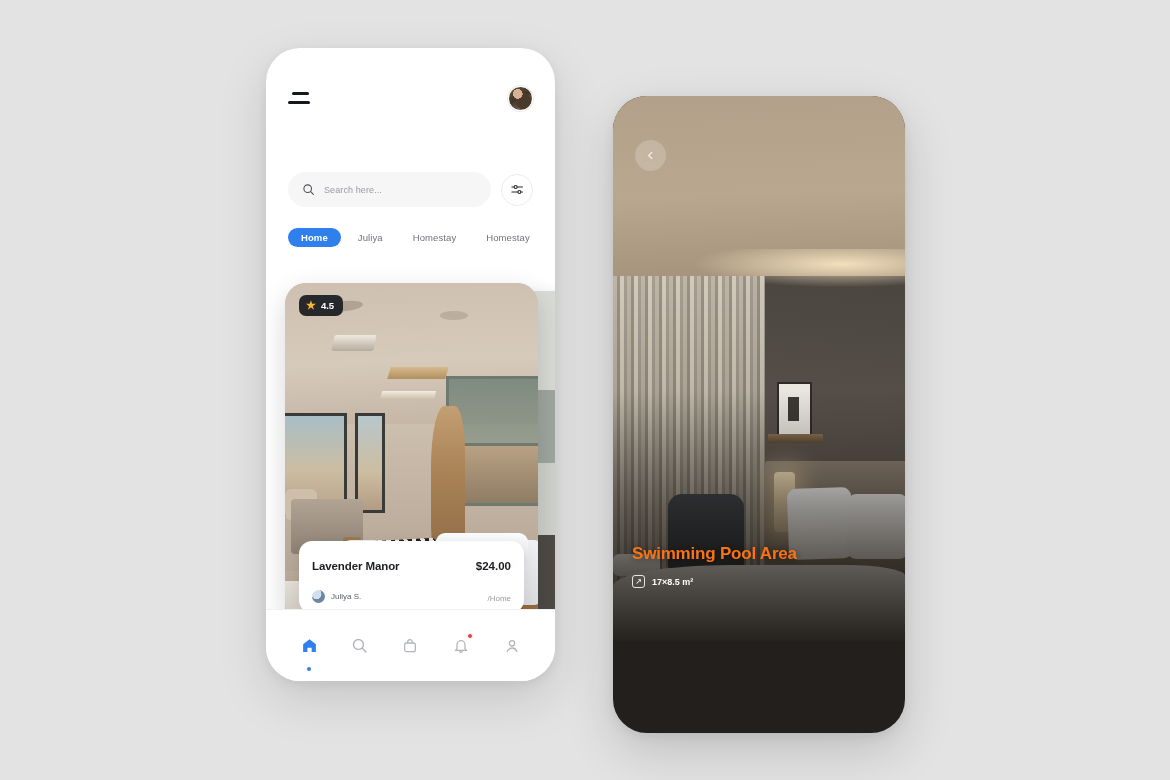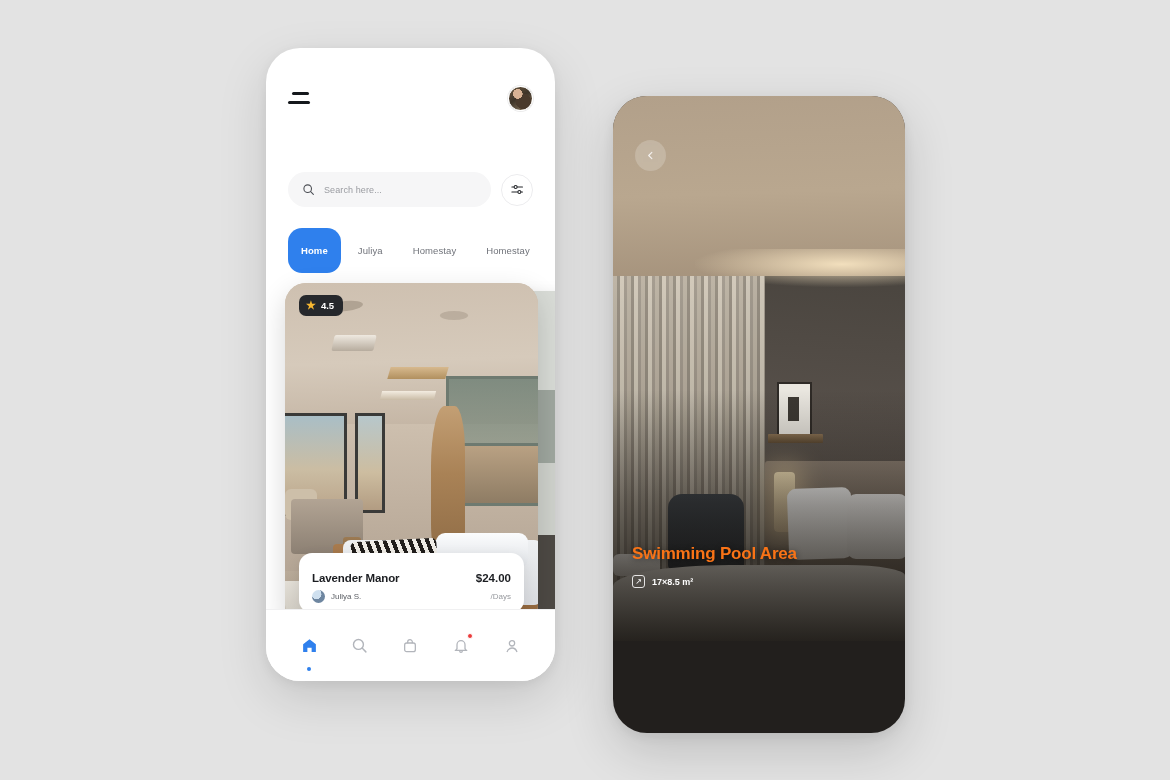--- a/index.html
+++ b/index.html
@@ -75,21 +75,21 @@
     background: #fff; border: 1px solid #ececee;
     display: flex; align-items: center; justify-content: center;
   }
 
   
   .l-tabs {
     position: absolute; top: 180px; left: 22px; right: 0;
     display: flex; align-items: center; gap: 4px;
   }
   .tab {
-    font-size: 9.5px; color: #70737a; padding: 17px 13px;
+    font-size: 9.5px; color: #70737a; padding: 4px 13px;
     border-radius: 14px; white-space: nowrap; letter-spacing: .1px;
   }
   .tab.active { background: #2f80ed; color: #fff; font-weight: bold; }
 
   
   .cards-wrap { position: absolute; top: 235px; left: 0; right: 0; height: 350px; }
 
   .card-behind-2 {
     position: absolute; left: 262px; top: 16px;
     width: 120px; height: 312px;
@@ -227,21 +227,21 @@
 
   .card-info {
     position: absolute; left: 14px; right: 14px; bottom: 13px;
     background: #fff; border-radius: 13px;
     padding: 11px 13px 10px 13px;
     box-shadow: 0 4px 14px rgba(0,0,0,.10);
   }
   .ci-row1 { display: flex; justify-content: space-between; align-items: baseline; margin-top: 8px; }
   .ci-title { font-size: 11.5px; font-weight: bold; color: #1b1d21; letter-spacing: -.1px; }
   .ci-price { font-size: 11.5px; font-weight: bold; color: #1b1d21; }
-  .ci-row2 { display: flex; justify-content: space-between; align-items: center; margin-top: 6px; }
+  .ci-row2 { display: flex; justify-content: space-between; align-items: flex-end; margin-top: 18px; }
   .ci-host { display: flex; align-items: center; gap: 6px; }
   .host-av {
     width: 13px; height: 13px; border-radius: 50%;
     background: radial-gradient(circle at 35% 32%, #cfe0ef 0 40%, #6e86a0 41% 100%);
   }
   .ci-hostname { font-size: 8px; color: #5d6066; }
   .ci-per { font-size: 8px; color: #97999e; }
 
   
   .l-nav {
@@ -441,21 +441,21 @@
       <div class="card-info">
         <div class="ci-row1">
           <span class="ci-title">Lavender Manor</span>
           <span class="ci-price">$24.00</span>
         </div>
         <div class="ci-row2">
           <span class="ci-host">
             <span class="host-av"></span>
             <span class="ci-hostname">Juliya S.</span>
           </span>
-          <span class="ci-per">/Days</span>
+          <span class="ci-per">/Home</span>
         </div>
       </div>
     </div>
   </div>
 
   <div class="l-nav">
     <div class="navitem">
       <svg width="17" height="17" viewBox="0 0 24 24" fill="#2f80ed">
         <path d="M12 3 3 10.2V21h6v-6h6v6h6V10.2z"></path>
       </svg>

